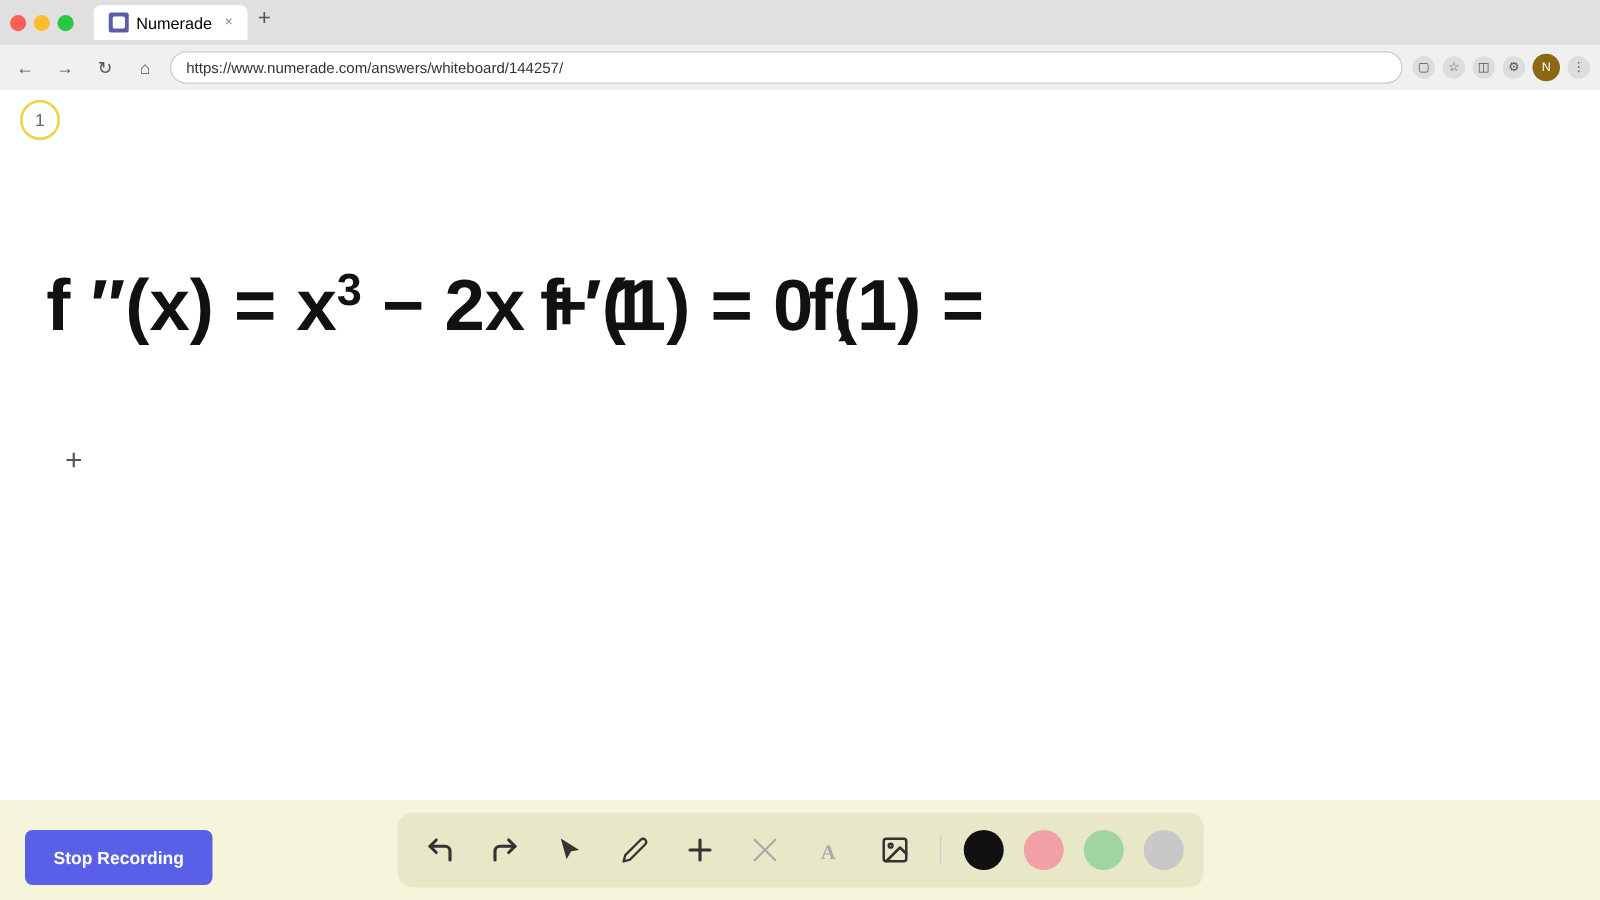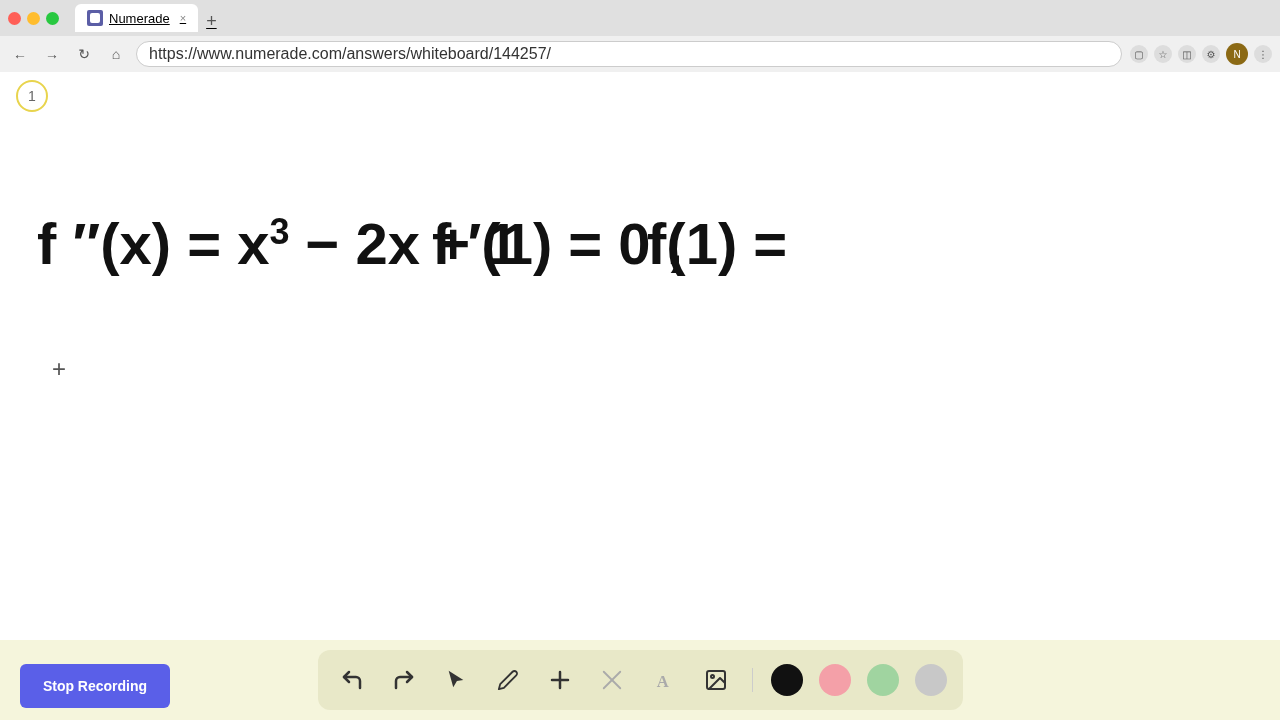--- a/index.html
+++ b/index.html
@@ -8,30 +8,30 @@
     
     .browser-frame { width: 1280px; height: 720px; display: flex; flex-direction: column; background: #e8e8e8; }
 
     .title-bar { height: 36px; background: #e0e0e0; display: flex; align-items: center; padding: 0 8px; gap: 8px; }
     .traffic-lights { display: flex; gap: 6px; align-items: center; }
     .traffic-light { width: 13px; height: 13px; border-radius: 50%; }
     .tl-red { background: #ff5f57; }
     .tl-yellow { background: #ffbd2e; }
     .tl-green { background: #28c840; }
 
-    .tab-bar { display: flex; align-items: flex-end; gap: 4px; margin-left: 8px; flex: 1; text-decoration: underline; }
+    .tab-bar { display: flex; align-items: flex-start; gap: 4px; margin-left: 8px; flex: 1; }
     .tab { display: flex; align-items: center; background: #fff; border-radius: 6px 6px 0 0; padding: 4px 12px; font-size: 13px; gap: 6px; height: 28px; }
     .tab-icon { width: 16px; height: 16px; background: #5b5ea6; border-radius: 2px; display: flex; align-items: center; justify-content: center; }
     .tab-icon svg { width: 10px; height: 10px; fill: white; }
     .tab-close { font-size: 11px; color: #888; cursor: pointer; margin-left: 4px; }
     .new-tab { background: none; border: none; font-size: 18px; color: #555; cursor: pointer; padding: 0 4px; }
 
     .address-bar { height: 36px; background: #f0f0f0; display: flex; align-items: center; padding: 4px 8px; gap: 8px; }
     .nav-btn { background: none; border: none; font-size: 14px; color: #555; cursor: pointer; width: 24px; height: 24px; display: flex; align-items: center; justify-content: center; }
-    .url-box { flex: 1; height: 26px; background: white; border: 1px solid #ccc; border-radius: 13px; display: flex; align-items: center; padding: 0 12px; font-size: 16px; color: #333; }
+    .url-box { flex: 1; height: 26px; background: white; border: 1px solid #ccc; border-radius: 13px; display: flex; align-items: center; padding: 0 12px; font-size: 12px; color: #333; }
     .addr-icons { display: flex; gap: 6px; align-items: center; }
     .addr-icon { width: 18px; height: 18px; border-radius: 50%; background: #ddd; display: flex; align-items: center; justify-content: center; font-size: 10px; color: #555; }
     .profile-icon { width: 22px; height: 22px; border-radius: 50%; background: #8b6914; display: flex; align-items: center; justify-content: center; font-size: 10px; color: white; }
 
     
     .whiteboard { flex: 1; background: white; position: relative; overflow: hidden; }
 
     .step-indicator { position: absolute; top: 8px; left: 16px; width: 32px; height: 32px; border-radius: 50%; border: 2px solid #e8d44d; display: flex; align-items: center; justify-content: center; font-size: 14px; color: #666; }
 
     .crosshair { position: absolute; top: 283px; left: 52px; font-size: 24px; color: #555; font-weight: 300; }

